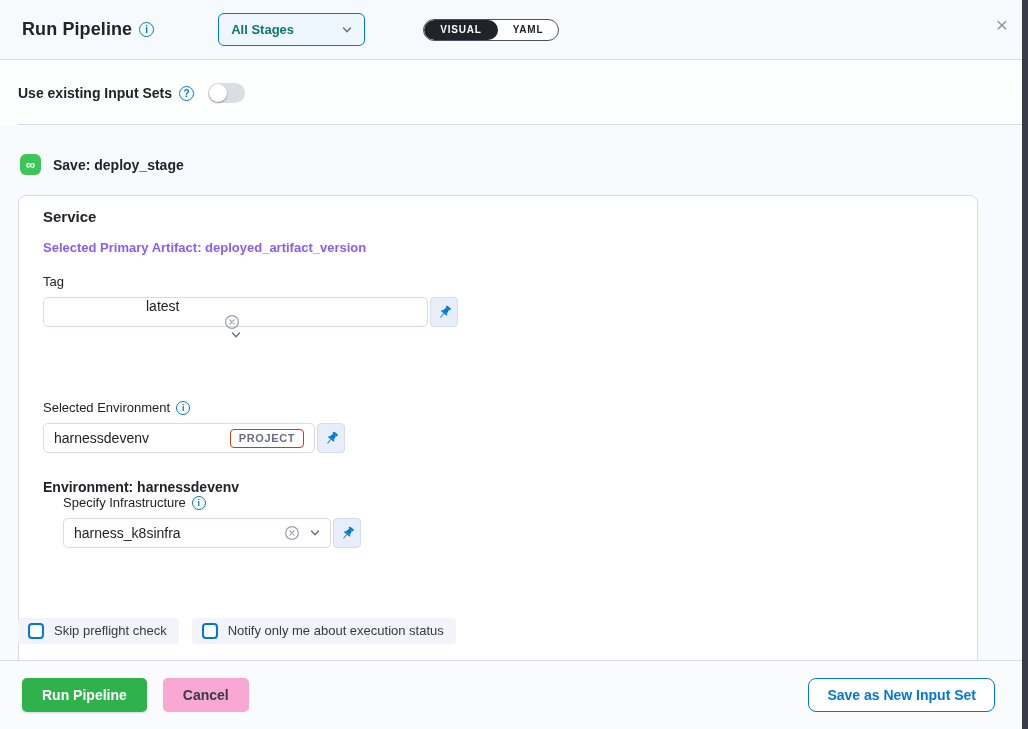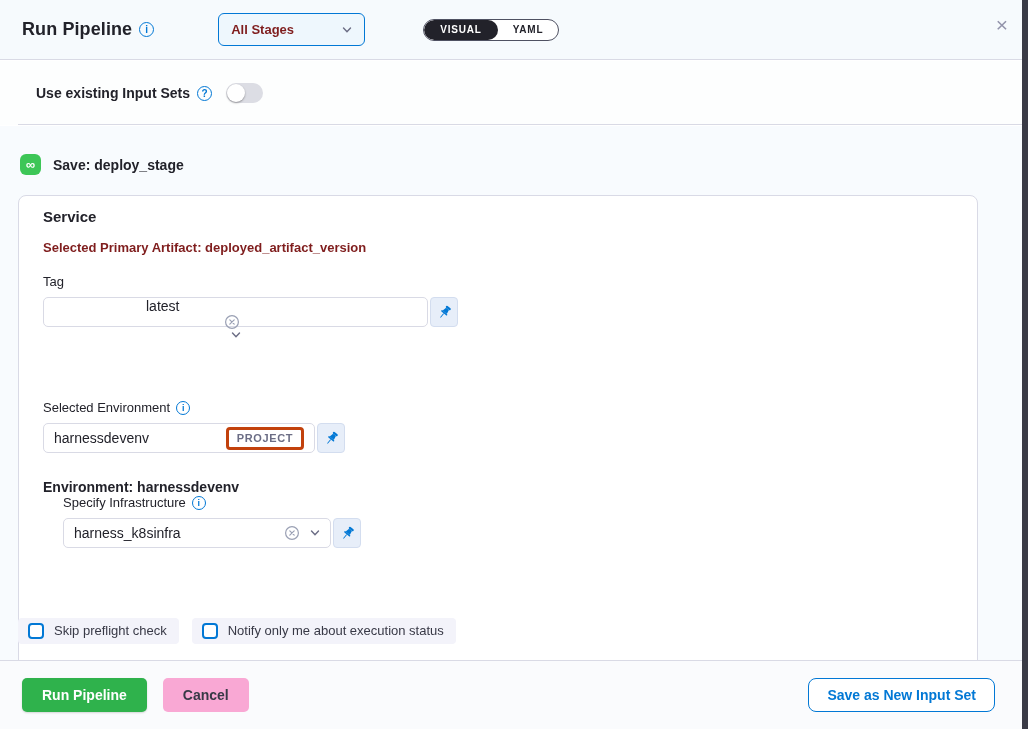--- a/index.html
+++ b/index.html
@@ -24,21 +24,21 @@
     display: inline-flex; align-items: center; justify-content: center;
     width: 15px; height: 15px; border: 1.4px solid #0278d5; border-radius: 50%;
     color: #0278d5; font-size: 10px; font-weight: 700; margin-left: 7px; flex: 0 0 auto;
   }
   .stage-select {
     margin-left: 64px; width: 147px; height: 33px;
     background: #eef7fd; border: 1px solid #0278d5; border-radius: 6px;
     display: flex; align-items: center; justify-content: space-between;
     padding: 0 12px; cursor: pointer;
   }
-  .stage-select .sel-label { font-size: 13px; font-weight: 600; color: #7f1d1d; }
+  .stage-select .sel-label { font-size: 13px; font-weight: 600; color: #0f766e; }
   .chev { width: 10px; height: 10px; flex: 0 0 auto; }
   .chev svg { display: block; }
   .view-toggle {
     margin-left: 58px; display: flex; align-items: center;
     border: 1px solid #4f5162; border-radius: 999px; background: #fff; overflow: hidden;
     height: 22px;
   }
   .view-toggle .seg {
     font-size: 10px; font-weight: 700; letter-spacing: 0.8px;
     padding: 4px 15px; cursor: pointer; line-height: 1;
@@ -51,21 +51,21 @@
   }
 
   
   .inputsets-row {
     position: absolute; left: 0; top: 61px; width: 100%; height: 64px;
     background: #fdfefe; display: flex; align-items: center;
   }
   .inputsets-row::after {
     content: ""; position: absolute; left: 18px; right: 0; bottom: 0; height: 1px; background: #d9dae5;
   }
-  .inputsets-label { font-size: 14px; font-weight: 700; margin-left: 36px; }
+  .inputsets-label { font-size: 14px; font-weight: 700; margin-left: 18px; }
   .toggle {
     margin-left: 14px; width: 37px; height: 20px; border-radius: 999px;
     background: #dcdde4; position: relative; cursor: pointer;
   }
   .toggle .knob {
     position: absolute; left: 1px; top: 1px; width: 18px; height: 18px; border-radius: 50%;
     background: #fff; box-shadow: 0 1px 2px rgba(0,0,0,0.35);
   }
 
   
@@ -77,21 +77,21 @@
     font-size: 13px; font-weight: 700; line-height: 1;
   }
   .stage-label { font-size: 14px; font-weight: 700; margin-left: 12px; }
 
   .card {
     position: absolute; left: 18px; top: 69px; width: 960px; height: 484px;
     background: #fff; border: 1px solid #d9dae6; border-radius: 8px;
     padding: 12px 24px 0 24px;
   }
   .card-title { font-size: 15px; font-weight: 700; }
-  .artifact-line { margin-top: 15px; font-size: 13px; font-weight: 700; color: #7f1d1d; }
+  .artifact-line { margin-top: 15px; font-size: 13px; font-weight: 700; color: #8b5cf6; }
   .field-label { font-size: 13px; color: #22222a; display: flex; align-items: center; }
   .field-label .info-icon { width: 14px; height: 14px; font-size: 9px; margin-left: 6px; }
   .tag-label { margin-top: 19px; }
 
   .input-row { display: flex; align-items: stretch; margin-top: 8px; }
   .text-input {
     height: 30px; background: #fff; border: 1px solid #d9dae5; border-radius: 5px;
     display: flex; align-items: center; padding: 0 8px 0 10px; position: relative;
   }
   .text-input input {
@@ -103,21 +103,21 @@
   .input-chev { cursor: pointer; margin-right: 2px; }
   .pin-btn {
     width: 28px; height: 30px; margin-left: 2px; background: #e7eef9; border: 1px solid #d3ddef;
     border-radius: 4px; display: flex; align-items: center; justify-content: center; cursor: pointer;
   }
   .pin-btn svg { display: block; }
   .tag-input { width: 385px; flex-direction: column; }
   .env-row { margin-top: 8px; }
   .env-input { width: 272px; }
   .scope-badge {
-    border: 3px solid #c2410c; border-radius: 4px; color: #6b6d85; background: #fff;
+    border: 1px solid #c2410c; border-radius: 4px; color: #6b6d85; background: #fff;
     font-size: 11px; font-weight: 600; letter-spacing: 0.6px; padding: 3px 8px; line-height: 1;
     margin-right: 2px; flex: 0 0 auto;
   }
   .env-label { margin-top: 73px; }
   .env-heading { margin-top: 26px; font-size: 14px; font-weight: 700; }
   .infra-block { margin-left: 20px; }
   .infra-label { }
   .infra-input { width: 268px; }
 
   

